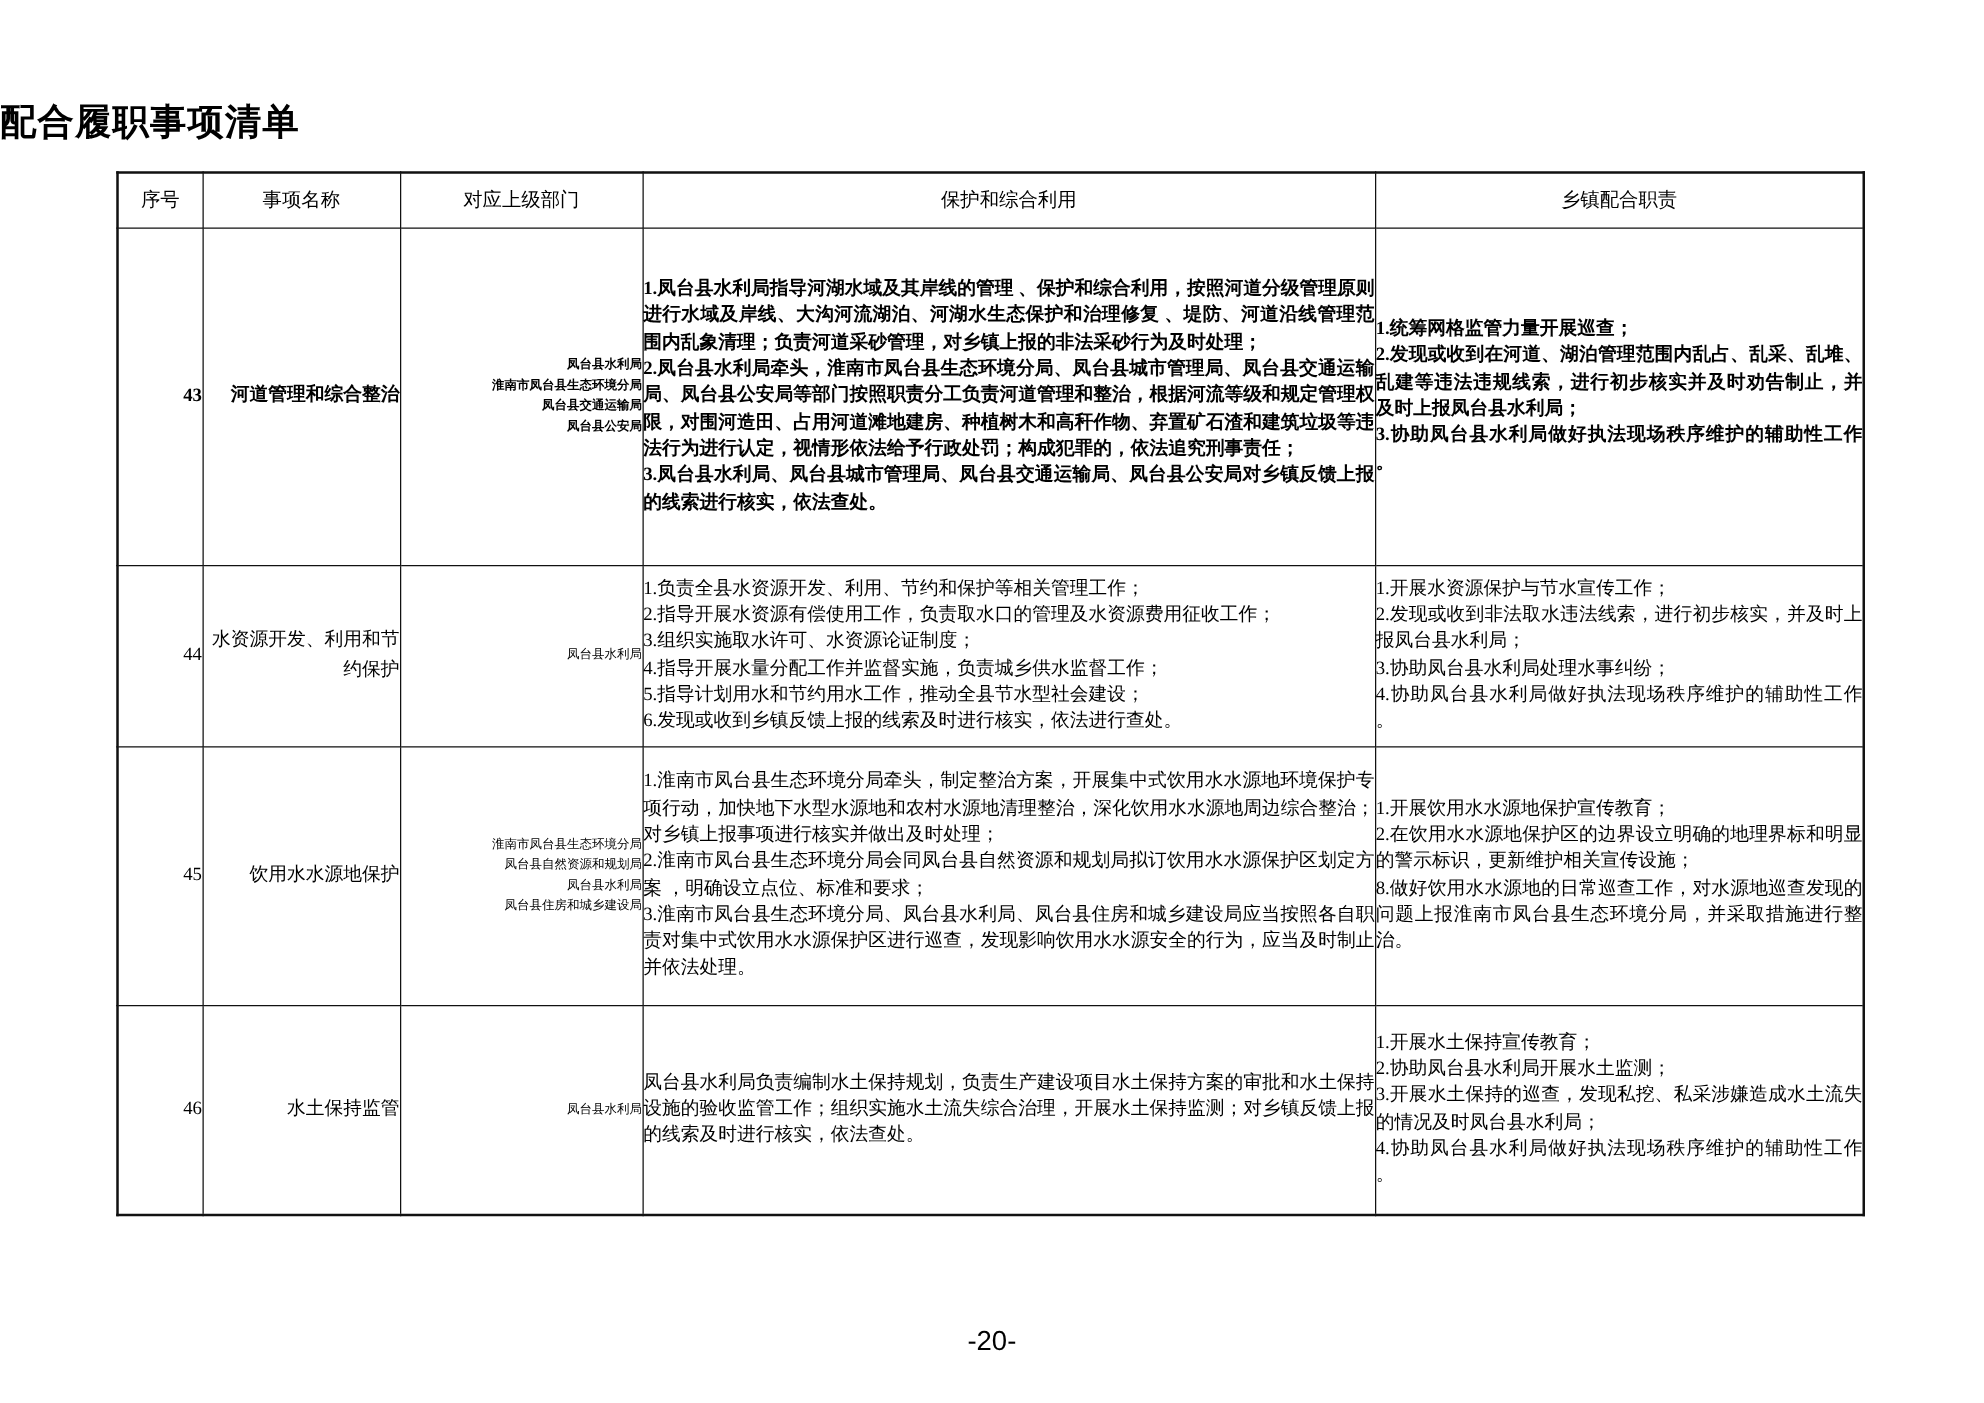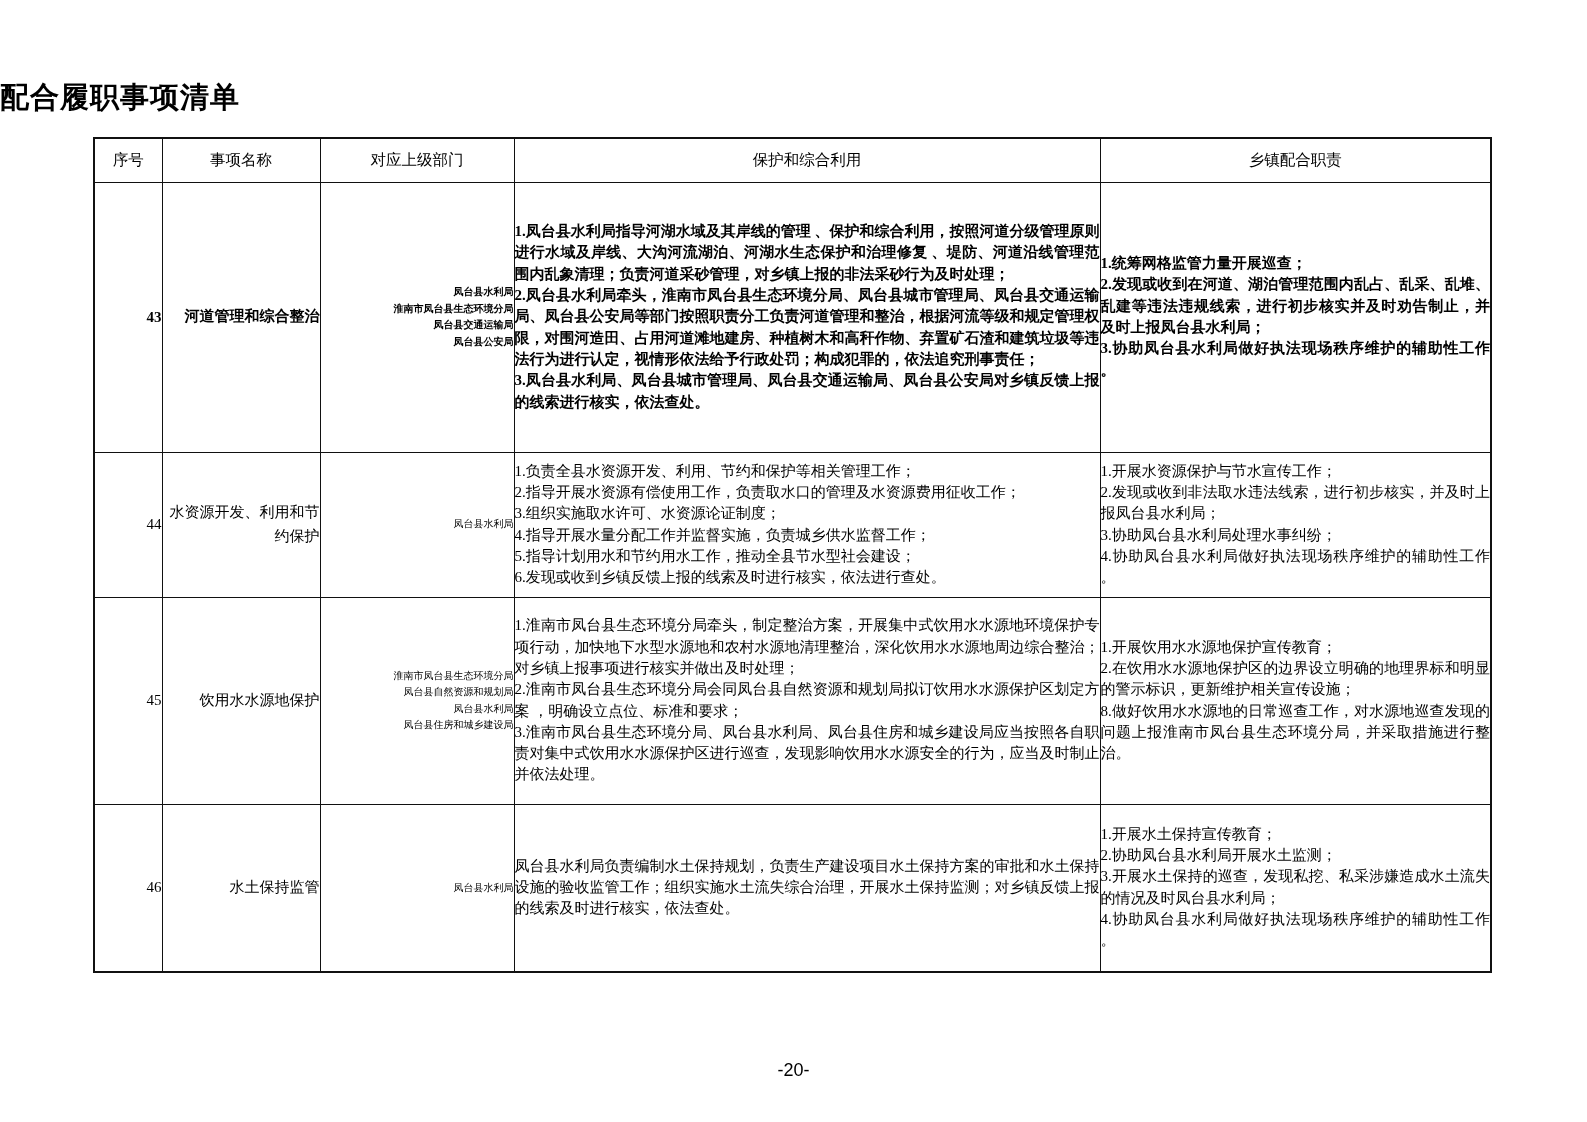--- a/index.html
+++ b/index.html
@@ -83,21 +83,21 @@
   tr.r45 td { height: 207px; }
   tr.r46 td { height: 168px; }
 
   .page-number {
     position: absolute;
     top: 1060px;
     left: 0;
     width: 100%;
     text-align: center;
     font-family: "Liberation Sans", "DejaVu Sans", sans-serif;
-    font-size: 18px;
+    font-size: 22px;
   }
 </style>
 </head>
 <body>
 
 <div class="page">
 
   <div class="doc-title">配合履职事项清单</div>
 
   <table class="duty-table">

